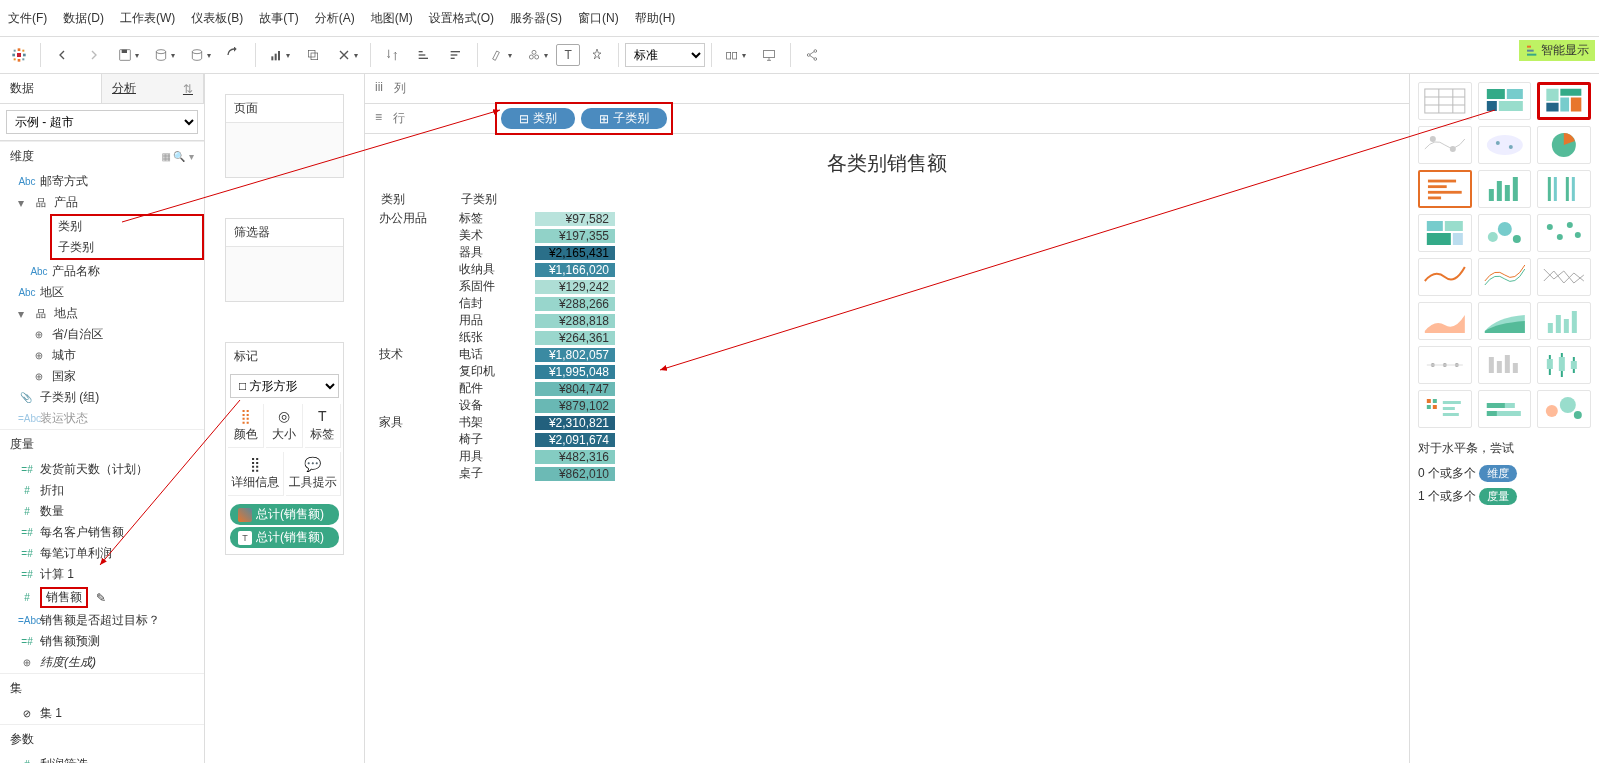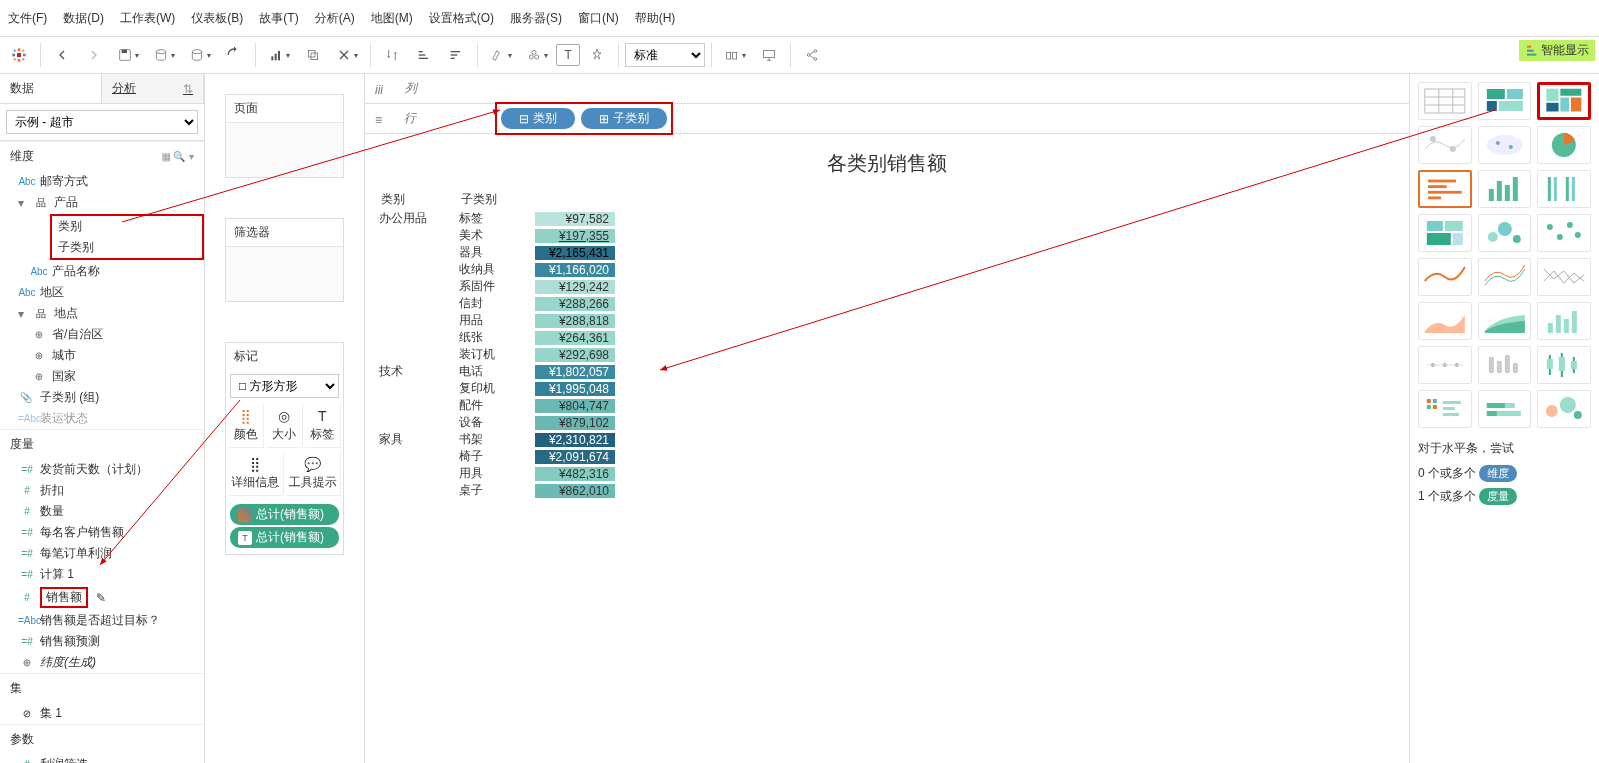--- a/index.html
+++ b/index.html
@@ -41,32 +41,32 @@
 .marks-grid{display:grid;grid-template-columns:1fr 1fr 1fr;gap:2px;padding:2px;}
 .mark-btn{text-align:center;padding:4px 0;font-size:11px;border-right:1px solid #eee;border-bottom:1px solid #eee;}
 .mark-btn .ic{font-size:14px;display:block;margin-bottom:2px;}
 .marks-row2{display:grid;grid-template-columns:1fr 1fr;gap:2px;padding:2px;}
 .pill-list{padding:4px;}
 .pill{display:flex;align-items:center;gap:4px;background:#39a785;color:#fff;border-radius:10px;padding:2px 8px;margin:2px 0;font-size:11px;}
 .pill .pico{width:14px;height:14px;background:#fff;border-radius:2px;}
 .pill.blue{background:#4b8bbf;}
 .main{flex:1;display:flex;flex-direction:column;position:relative;}
 .colrow{height:30px;border-bottom:1px solid #ddd;display:flex;align-items:center;}
-.cr-label{width:124px;padding:0 10px;color:#777;display:flex;align-items:flex-end;gap:22px;font-style:italic;}
+.cr-label{width:124px;padding:0 10px;color:#777;display:flex;align-items:flex-start;gap:11px;}
 .cr-body{flex:1;display:flex;align-items:center;gap:6px;padding:0 6px;}
 .cr-body .pill{padding:2px 18px;}
 .red-pill-box{border:2px solid #d40000;padding:2px 4px;display:flex;gap:6px;}
 .viz{padding:10px 14px;overflow:auto;}
 .viz-title{text-align:center;font-size:20px;padding:6px 0 12px;}
 .vh{width:80px;padding:2px 0;font-size:12px;}
 .vrow{display:flex;align-items:center;}
 .vcat{width:80px;}
 .vsub{width:76px;}
 .vval{width:80px;text-align:right;padding:0 6px;}
-.c0{background:#b9e3dc;}.c1{background:#91d2c8;text-decoration:underline;}.c2{background:#2a6f89;color:#000000;}
+.c0{background:#b9e3dc;}.c1{background:#91d2c8;}.c2{background:#2a6f89;color:#000000;}
 .c3{background:#3a88a0;color:#fff;}.c4{background:#aeded5;}.c5{background:#98d6cc;}
 .c6{background:#96d5cb;}.c7{background:#9ad7cd;}.c8{background:#95d5ca;}
 .c9{background:#3b8aa2;color:#fff;}.c10{background:#32809a;color:#fff;}.c11{background:#6bb9b5;}
 .c12{background:#69b8b4;}.c13{background:#22607d;color:#fff;}.c14{background:#276a85;color:#fff;}
 .c15{background:#84ccc2;}.c16{background:#6cbab5;}
 .right{width:190px;border-left:1px solid #ddd;padding:8px;}
 .sm-grid{display:grid;grid-template-columns:repeat(3,1fr);gap:6px;}
 .sm-item{height:38px;border:1px solid #e5e5e5;border-radius:2px;display:flex;align-items:center;justify-content:center;padding:2px;}
 .sm-item svg{width:100%;height:100%;}
 .sm-item.sel{border:2px solid #e56f27;}
@@ -482,25 +482,20 @@
               <div class="vcat"></div>
               <div class="vsub">用品</div>
               <div class="vval c6">¥288,818</div>
             </div>
             <div class="vrow">
               <div class="vcat"></div>
               <div class="vsub">纸张</div>
               <div class="vval c7">¥264,361</div>
             </div>
             <div class="vrow">
-              <div class="vcat"></div>
-              <div class="vsub">装订机</div>
-              <div class="vval c8">¥292,698</div>
-            </div>
-            <div class="vrow">
               <div class="vcat">技术</div>
               <div class="vsub">电话</div>
               <div class="vval c9">¥1,802,057</div>
             </div>
             <div class="vrow">
               <div class="vcat"></div>
               <div class="vsub">复印机</div>
               <div class="vval c10">¥1,995,048</div>
             </div>
             <div class="vrow">

